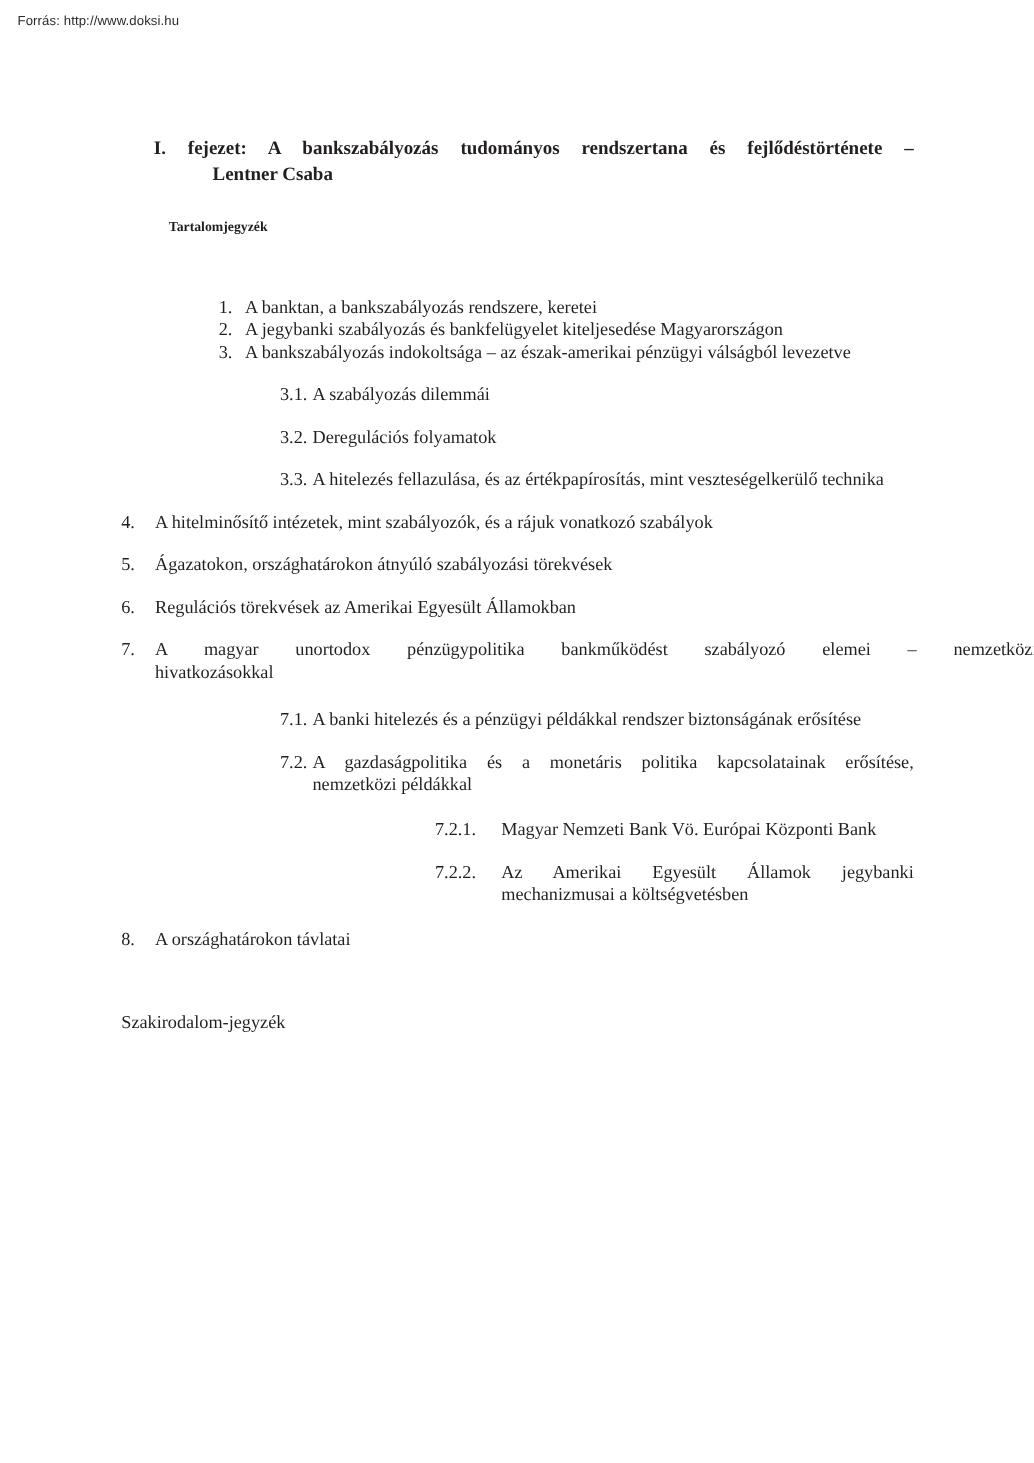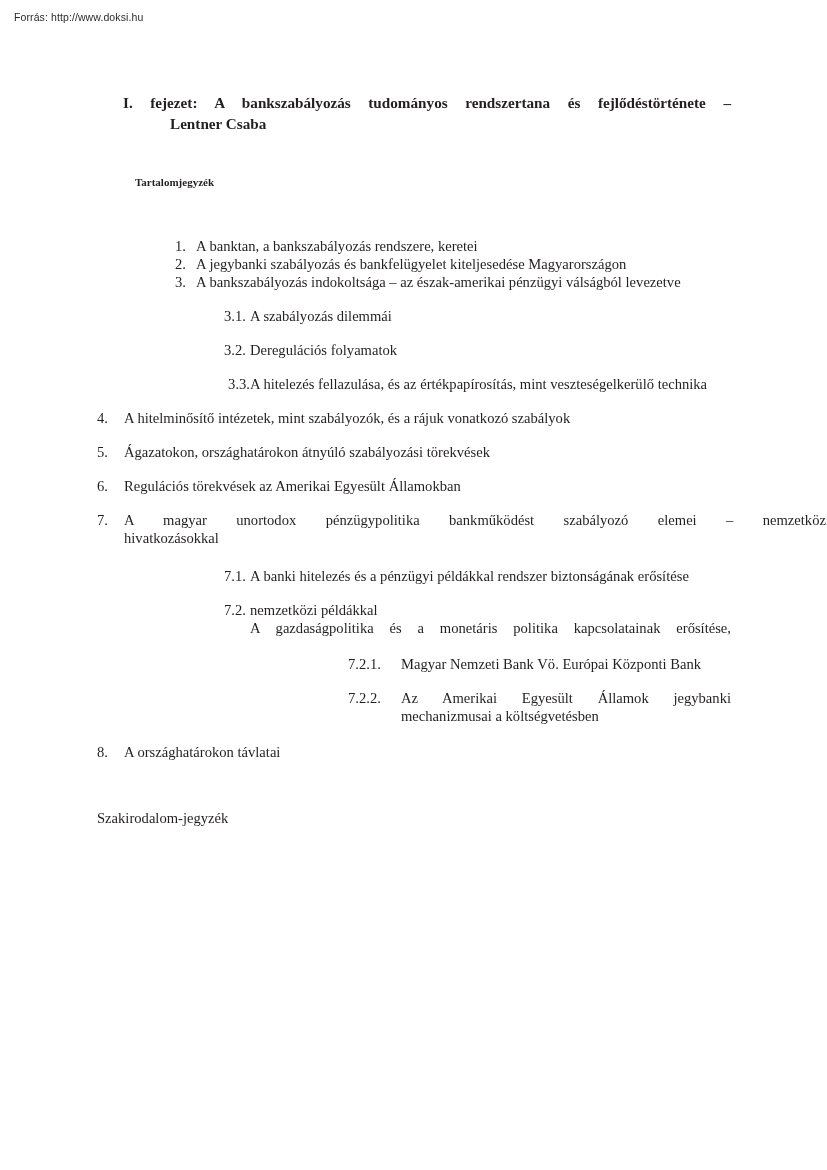--- a/index.html
+++ b/index.html
@@ -53,20 +53,21 @@
     text-align: justify;
     text-justify: inter-word;
     margin: 0 0 0 0;
     padding-left: 27px;   
     text-indent: 0;
   }
   .chapter-title .ct-line1 {
     display: block;
     text-align: justify;
     text-align-last: justify;
+    margin-top: 16px;
   }
   .chapter-title .ct-line2 {
     display: block;
     padding-left: 47px;
   }
 
   .toc-heading {
     font-size: 11px;
     font-weight: bold;
     line-height: 20px;
@@ -167,21 +168,21 @@
       </div>
 
       <div class="row lvl2" style="top:215px;">
         <span class="num">3.1.</span>
         <span class="txt">A szabályozás dilemmái</span>
       </div>
       <div class="row lvl2" style="top:249px;">
         <span class="num">3.2.</span>
         <span class="txt">Deregulációs folyamatok</span>
       </div>
-      <div class="row lvl2" style="top:283px;text-align:right;">
+      <div class="row lvl2" style="top:283px;">
         <span class="num">3.3.</span>
         <span class="txt">A hitelezés fellazulása, és az értékpapírosítás, mint veszteségelkerülő technika</span>
       </div>
 
       <div class="row lvl1b" style="top:317px;">
         <span class="num">4.</span>
         <span class="txt">A hitelminősítő intézetek, mint szabályozók, és a rájuk vonatkozó szabályok</span>
       </div>
       <div class="row lvl1b" style="top:351px;">
         <span class="num">5.</span>
@@ -201,22 +202,22 @@
       </div>
 
       <div class="row lvl2" style="top:475px;align-items:flex-end;">
         <span class="num">7.1.</span>
         <span class="txt">A banki hitelezés és a pénzügyi példákkal rendszer biztonságának erősítése</span>
       </div>
 
       <div class="row lvl2 justify" style="top:509px; width:507px;">
         <span class="num">7.2.</span>
         <span class="txt">
+          <span class="jline stretch">A   gazdaságpolitika   és   a   monetáris   politika   kapcsolatainak   erősítése,</span>
           <span class="jline">nemzetközi példákkal</span>
-          <span class="jline stretch">A   gazdaságpolitika   és   a   monetáris   politika   kapcsolatainak   erősítése,</span>
         </span>
       </div>
 
       <div class="row lvl3" style="top:563px;">
         <span class="num">7.2.1.</span>
         <span class="txt">Magyar Nemzeti Bank Vö. Európai Központi Bank</span>
       </div>
 
       <div class="row lvl3 justify" style="top:597px; width:383px;">
         <span class="num">7.2.2.</span>

